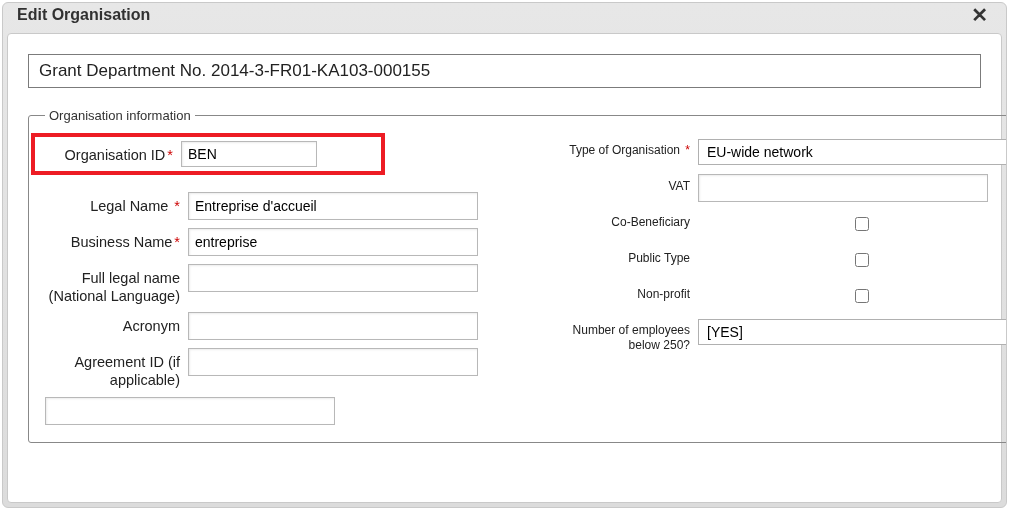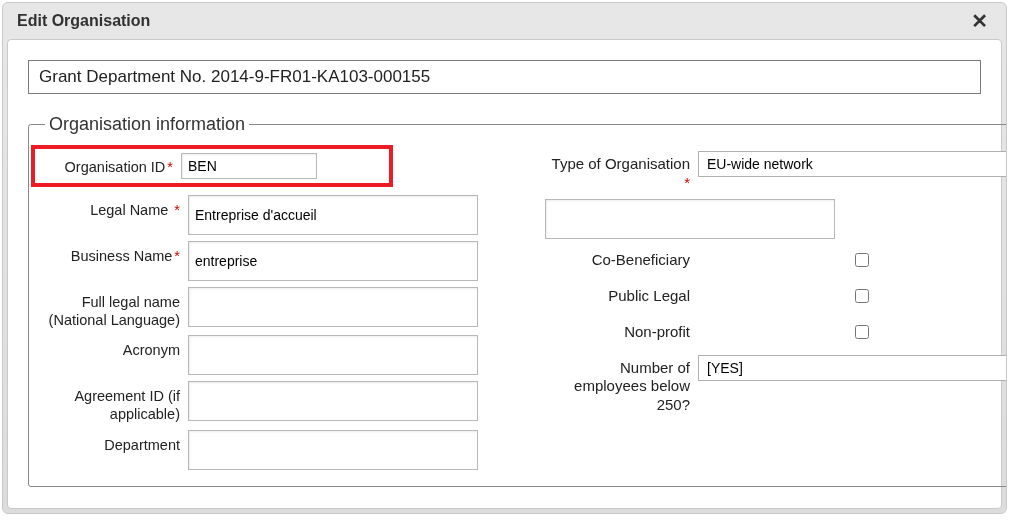--- a/index.html
+++ b/index.html
@@ -19,21 +19,21 @@
     margin: 2px;
     border: 1px solid #c9c9c9;
     border-radius: 6px;
     background: linear-gradient(#e7e7e7, #dcdcdc);
     overflow: hidden;
   }
   .titlebar {
     display: flex;
     align-items: center;
     justify-content: space-between;
-    padding: 8px 14px 8px 14px;
+    padding: 2px 14px 8px 14px;
   }
   .titlebar-title {
     font-weight: bold;
     font-size: 16px;
     color: #313131;
   }
   .titlebar-close {
     font-size: 20px;
     line-height: 1;
     font-weight: bold;
@@ -60,21 +60,21 @@
   }
   
   fieldset.org-info {
     border: 1px solid #888;
     border-radius: 3px;
     padding: 14px 16px 10px 16px;
     margin: 0;
   }
   fieldset.org-info > legend {
     padding: 0 4px;
-    font-size: 18px;
+    font-size: 13px;
     color: #333;
   }
   
   .columns {
     display: flex;
     gap: 30px;
   }
   .col-left {
     flex: 0 0 470px;
   }
@@ -93,36 +93,36 @@
     padding-right: 8px;
     padding-top: 6px;
     font-size: 14.5px;
     line-height: 1.25;
   }
   .col-right .lbl {
     width: 145px;
     text-align: right;
     padding-right: 8px;
     padding-top: 6px;
-    font-size: 15px;
+    font-size: 12px;
     line-height: 1.25;
   }
   .req {
     color: #c00;
     margin-left: 2px;
   }
   .ctrl {
     flex: 1;
     display: flex;
     align-items: center;
     min-height: 30px;
   }
   .txt {
     box-sizing: border-box;
-    height: 40px;
+    height: 28px;
     border: 1px solid #b8b8b8;
     background: #fff;
     padding: 3px 6px;
     font-size: 14px;
     font-family: inherit;
     box-shadow: inset 1px 1px 2px rgba(0,0,0,0.08);
   }
   .col-left .txt { width: 290px; }
   .ro {
     background: #f3f3f3;
@@ -145,22 +145,22 @@
     align-items: center;
     height: 30px;
   }
   input[type=checkbox] {
     width: 14px;
     height: 14px;
   }
   
   .hl-box {
     border: 4px solid #ed1c24;
-    padding: 4px 20px 4px 10px;
-    margin: -4px 0 8px -14px;
+    padding: 4px 12px 4px 10px;
+    margin: -4px 0 16px -14px;
     display: flex;
     align-items: center;
     width: 324px;
   }
   .hl-box .lbl { width: 128px; padding-top: 3px; }
   .hl-box .txt { width: 136px; height: 26px; }
   
   .row-icons {
     margin-left: 30px;
     display: flex;
@@ -174,21 +174,21 @@
 
 <div class="dialog">
   <div class="titlebar">
     <span class="titlebar-title">Edit Organisation</span>
     <span class="titlebar-close">✕</span>
   </div>
 
   <div class="body-panel">
 
     <div class="agreement-box">
-      <span>Grant Department No. </span><span>2014-9-FR01-KA103-000155</span>
+      <span>Grant Department No. </span><span>2014-3-FR01-KA103-000155</span>
     </div>
 
     <fieldset class="org-info">
       <legend>Organisation information</legend>
 
       <div class="columns">
 
         <div class="col-left">
 
           <div class="hl-box">
@@ -232,21 +232,20 @@
           </div>
 
           <div class="form-row">
             <div class="lbl">Agreement ID (if applicable)</div>
             <div class="ctrl">
               <input type="text" class="txt" value="" style="">
             </div>
           </div>
 
           <div class="form-row">
-            <div class="lbl">Department</div>
             <div class="ctrl">
               <input type="text" class="txt" value="" style="">
             </div>
           </div>
 
         </div>
 
         <div class="col-right">
 
           <div class="form-row">
@@ -254,34 +253,35 @@
               <span>Type of Organisation</span> <span class="req">*</span>
             </div>
             <div class="ctrl">
               <select class="sel">
                 <option selected="">EU-wide network</option>
               </select>
             </div>
           </div>
 
           <div class="form-row">
+            <div class="lbl">VAT</div>
             <div class="ctrl">
               <input type="text" class="txt" value="" style="">
             </div>
           </div>
 
           <div class="form-row">
             <div class="lbl">Co-Beneficiary</div>
             <div class="chk-cell">
               <input type="checkbox" style="">
             </div>
           </div>
 
           <div class="form-row">
-            <div class="lbl">Public Legal</div>
+            <div class="lbl">Public Type</div>
             <div class="chk-cell">
               <input type="checkbox" style="">
             </div>
           </div>
 
           <div class="form-row">
             <div class="lbl">Non-profit</div>
             <div class="chk-cell">
               <input type="checkbox" style="">
             </div>

